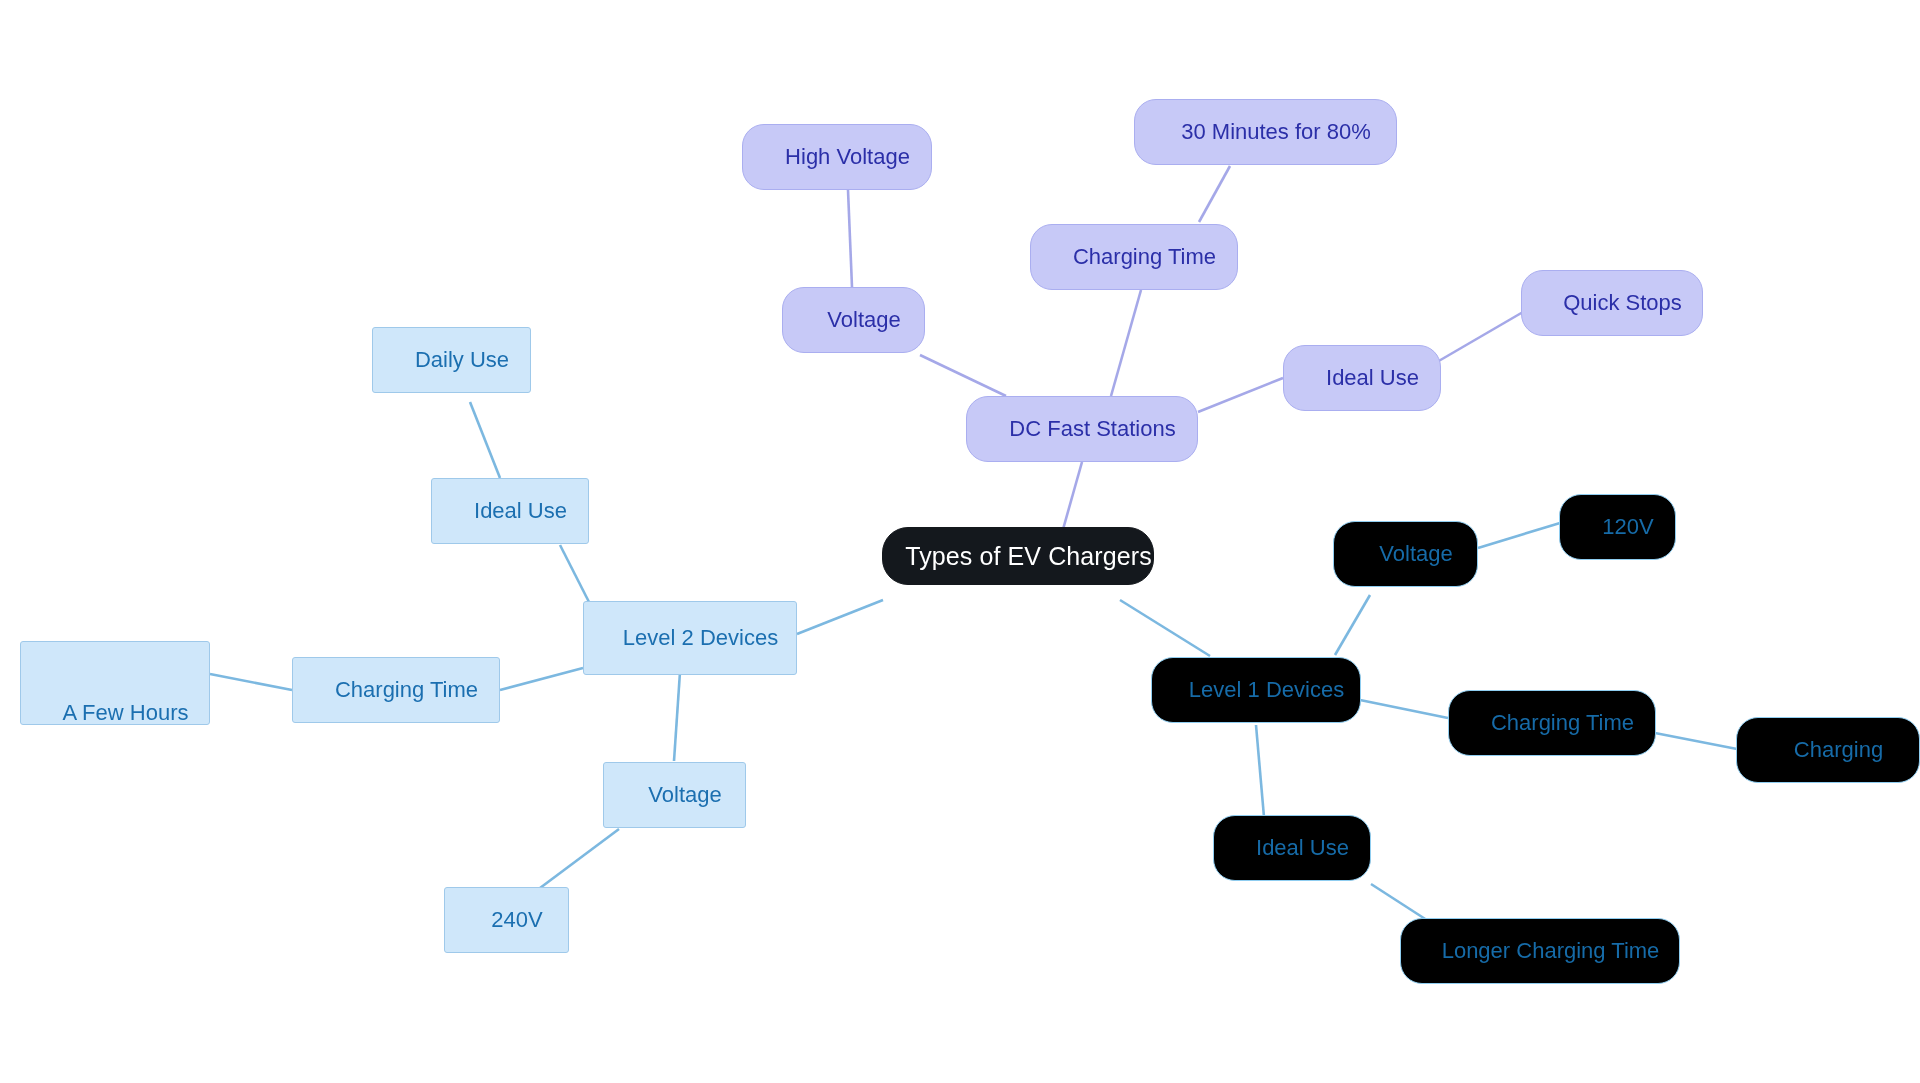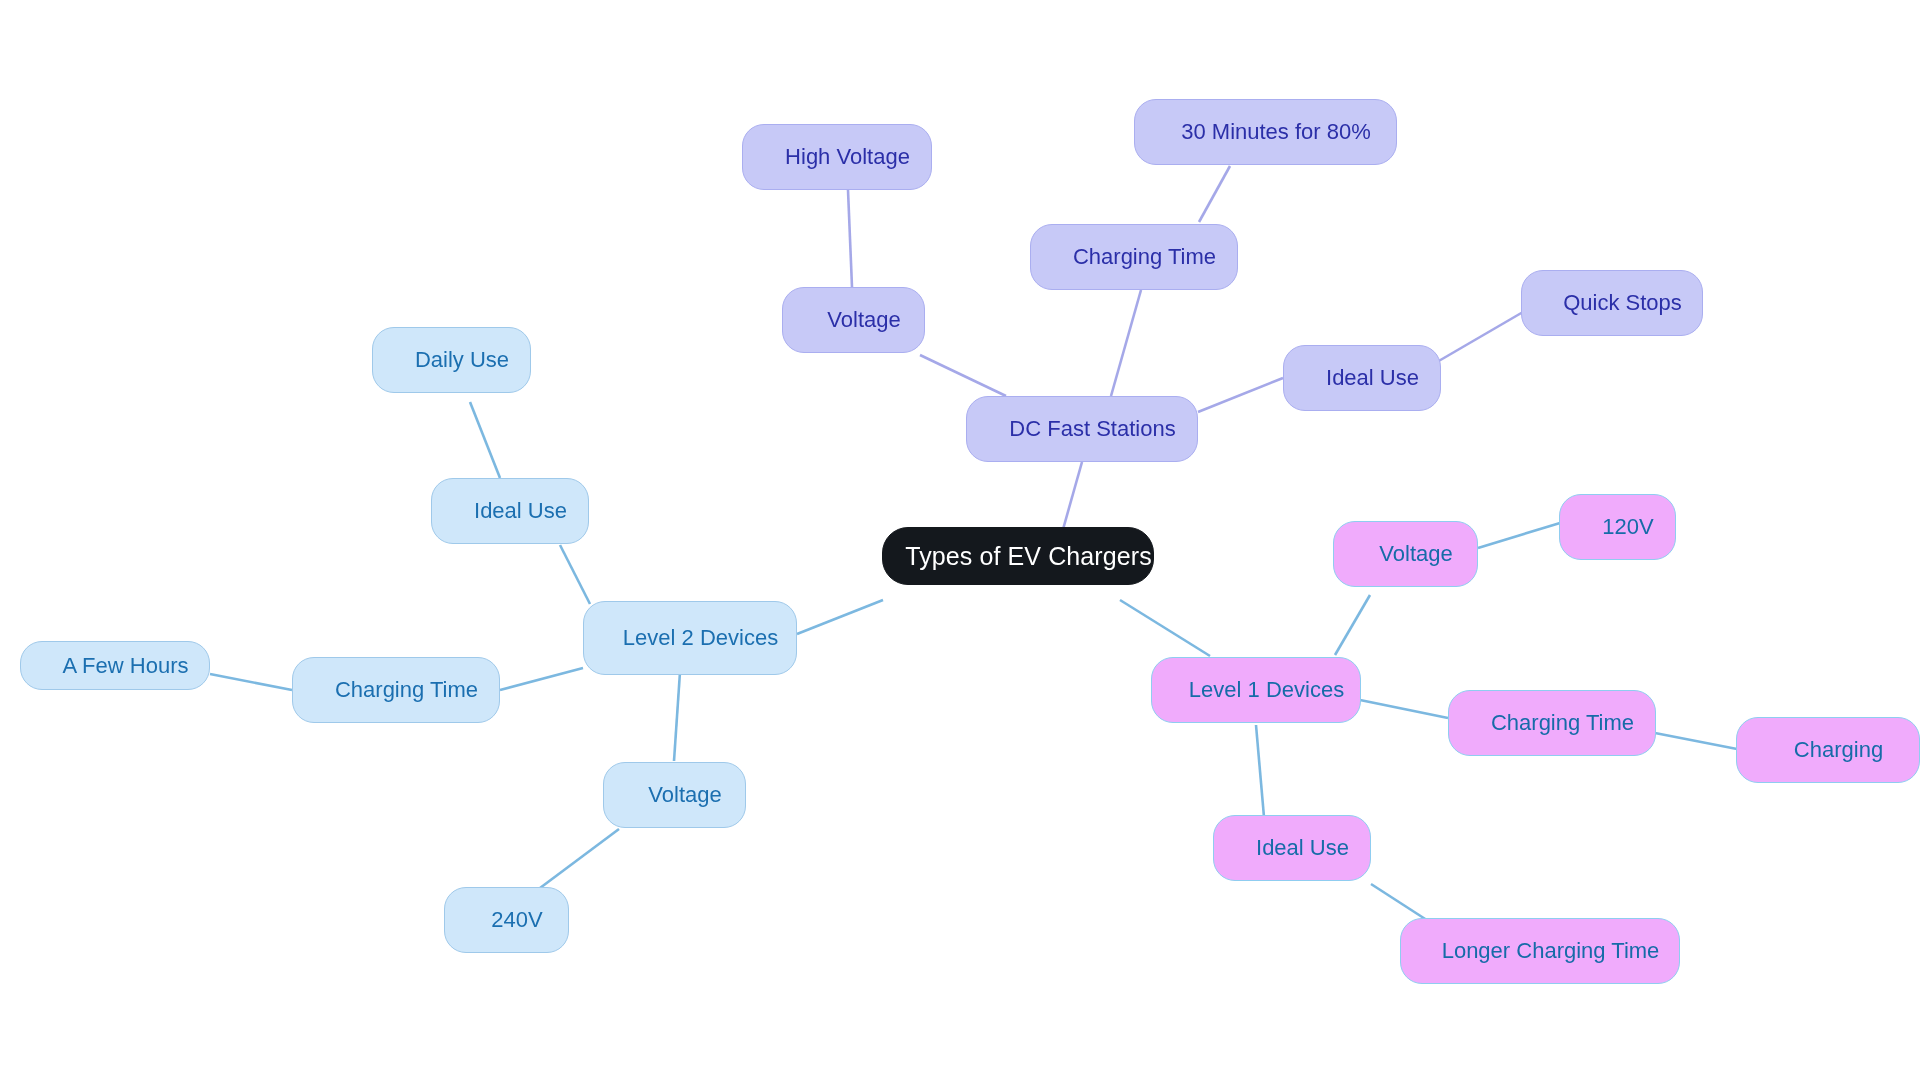--- a/index.html
+++ b/index.html
@@ -55,32 +55,32 @@
   
   .n-purple {
     background: #c7c9f7;
     border-color: #aaaef0;
     color: #2b2fa8;
     border-radius: 22px;
     font-size: 22px;
   }
   
   .n-blue-mid {
-    background: #f0abfc;
+    background: #000000;
     border-color: #8fcdf0;
     color: #166ba8;
     border-radius: 22px;
     font-size: 22px;
   }
   
   .n-blue-light {
     background: #cfe7fa;
     border-color: #9fc9ea;
     color: #1b6fb0;
-    border-radius: 22px;
+    border-radius: 3px;
     font-size: 22px;
   }
 </style>
 </head>
 <body>
 
 <div id="mindmap-canvas">
 
   <svg id="edge-layer" viewBox="0 0 1920 1083">
 
@@ -150,21 +150,21 @@
   </div>
 
   <div class="node n-blue-light" style="left:372px; top:327px; width:159px; height:66px;">
     <span class="node-label">Daily Use</span>
   </div>
 
   <div class="node n-blue-light" style="left:292px; top:657px; width:208px; height:66px;">
     <span class="node-label">Charging Time</span>
   </div>
 
-  <div class="node n-blue-light" style="left:20px; top:641px; width:190px; height:49px;">
+  <div class="node n-blue-light" style="left:20px; top:641px; width:190px; height:84px;align-items:flex-end;">
     <span class="node-label">A Few Hours</span>
   </div>
 
   <div class="node n-blue-light" style="left:603px; top:762px; width:143px; height:66px;">
     <span class="node-label">Voltage</span>
   </div>
 
   <div class="node n-blue-light" style="left:444px; top:887px; width:125px; height:66px;">
     <span class="node-label">240V</span>
   </div>

